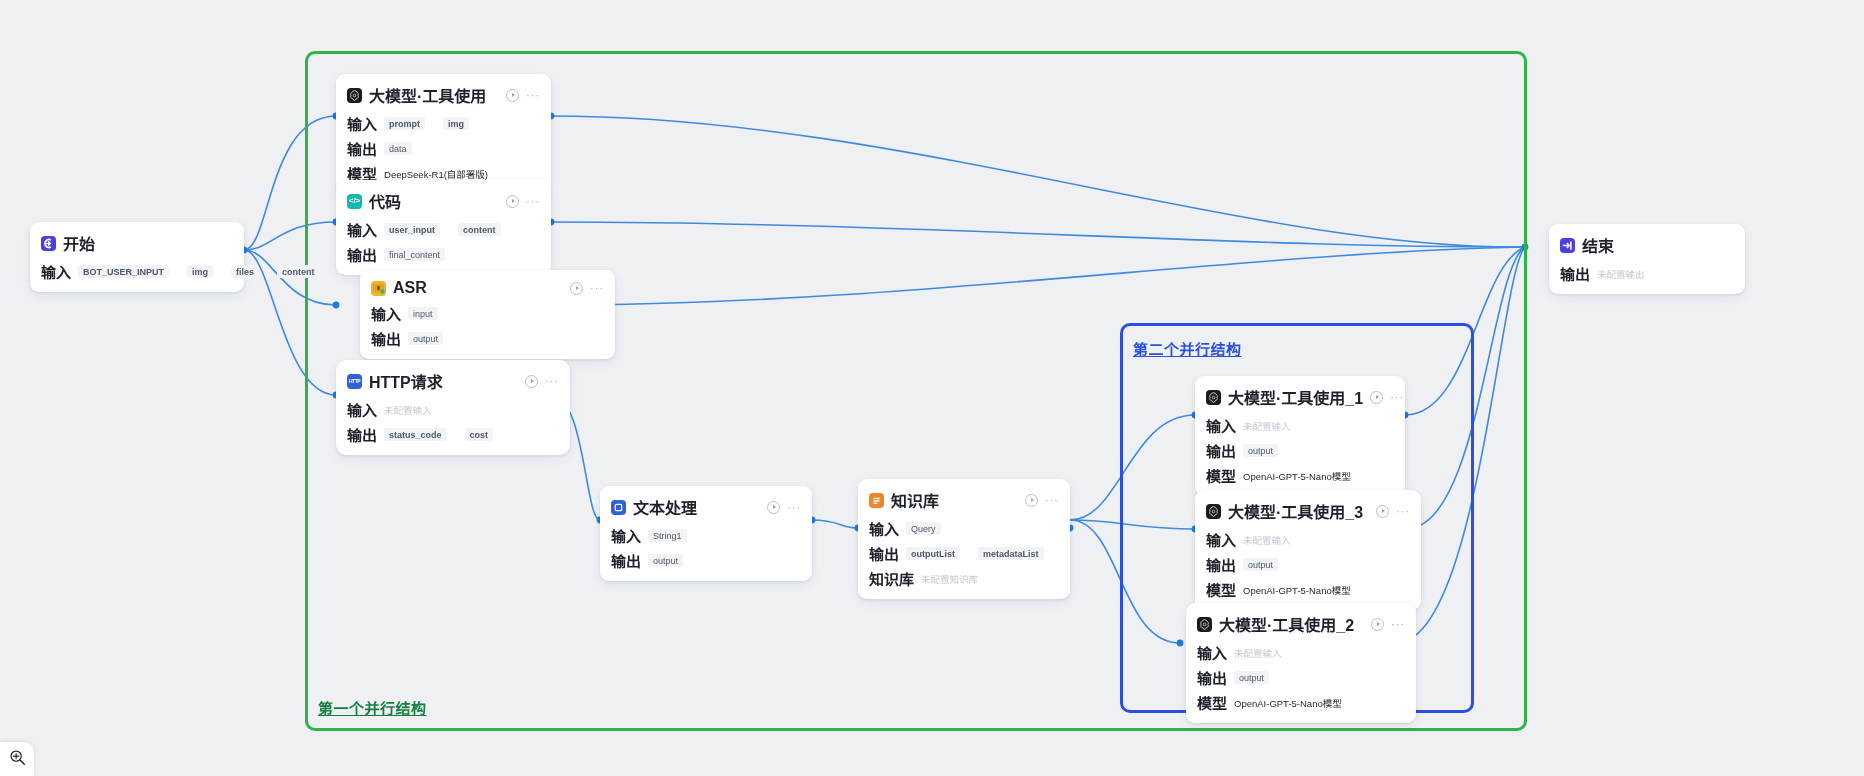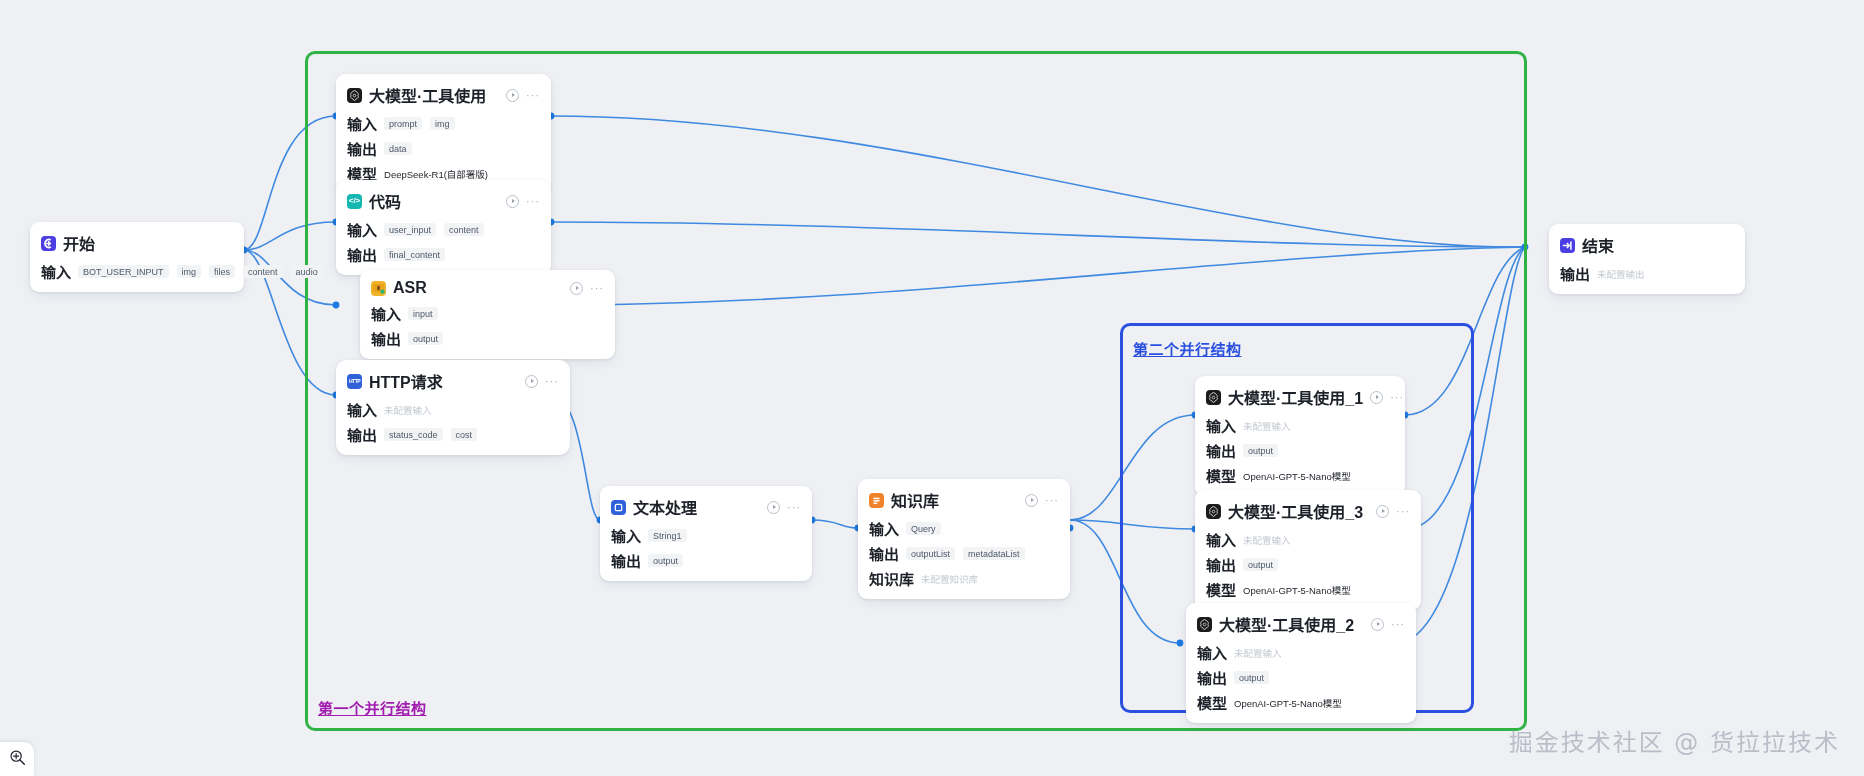--- a/index.html
+++ b/index.html
@@ -13,21 +13,21 @@
   #canvas{position:absolute;inset:0;}
   
   #edges{position:absolute;left:0;top:0;width:1864px;height:776px;pointer-events:none;}
   #edges path{fill:none;stroke:#3f8ae0;stroke-width:1.6;}
   #edges circle{fill:#1f7ae0;}
   
   .group{position:absolute;border-radius:10px;box-sizing:border-box;}
   .group.green{border:3px solid #2fb344;}
   .group.blue{border:3px solid #2b50e0;}
   .group-label{position:absolute;font-size:15px;font-weight:600;letter-spacing:.5px;text-decoration:underline;}
-  .group-label.green{color:#a21caf;}
+  .group-label.green{color:#15803d;}
   .group-label.blue{color:#2b50e0;}
   
   .node{
     position:absolute;box-sizing:border-box;
     background:#ffffff;border-radius:9px;
     box-shadow:0 1px 3px rgba(22,35,70,.10),0 4px 12px rgba(22,35,70,.06);
     padding:9px 11px 10px 11px;
   }
   .node-head{display:flex;align-items:center;gap:7px;margin-bottom:6px;position:relative;}
   .node-icon{
@@ -49,21 +49,21 @@
   .run-btn{width:11px;height:11px;border-radius:50%;border:1px solid #b9bfc9;
     display:flex;align-items:center;justify-content:center;}
   .run-btn i{display:block;width:0;height:0;border-left:3.4px solid #9aa1ad;
     border-top:2.3px solid transparent;border-bottom:2.3px solid transparent;margin-left:1px;}
   .more-btn{font-size:11px;color:#a8aeb9;line-height:6px;letter-spacing:1px;}
   .row{display:flex;align-items:center;gap:7px;margin-top:4px;}
   .row-key{font-size:15px;color:#1d2129;font-weight:600;white-space:nowrap;}
   .chip{font-size:9px;color:#4e5969;background:#f2f3f5;border-radius:3px;padding:1.5px 5px;white-space:nowrap;}
   .plain{font-size:9.5px;color:#1d2129;white-space:nowrap;}
   .muted{font-size:9.5px;color:#c2c7d0;white-space:nowrap;}
-  .chips{display:flex;gap:8px;flex-wrap:nowrap;}
+  .chips{display:flex;gap:18px;flex-wrap:nowrap;font-weight:bold;}
   
   #zoom-ctl{
     position:absolute;left:0;bottom:0;width:34px;height:34px;
     background:#fff;border-radius:0 10px 0 0;
     display:flex;align-items:center;justify-content:center;
     box-shadow:0 -1px 4px rgba(22,35,70,.10);
   }
   
   #watermark{
     position:absolute;right:24px;bottom:18px;
@@ -429,15 +429,14 @@
   <div id="zoom-ctl">
     <span>
       <svg width="17" height="17" viewBox="0 0 20 20">
         <circle cx="8.4" cy="8.4" r="6" fill="none" stroke="#1d2129" stroke-width="1.4"></circle>
         <path d="M12.9 12.9 18 18" stroke="#1d2129" stroke-width="1.6" stroke-linecap="round"></path>
         <path d="M8.4 5.4v6M5.4 8.4h6" stroke="#1d2129" stroke-width="1.3" stroke-linecap="round"></path>
       </svg>
     </span>
   </div>
 
-  <div id="watermark">掘金技术社区 @ 货拉拉技术</div>
 
 </div>
 
 </body></html>

